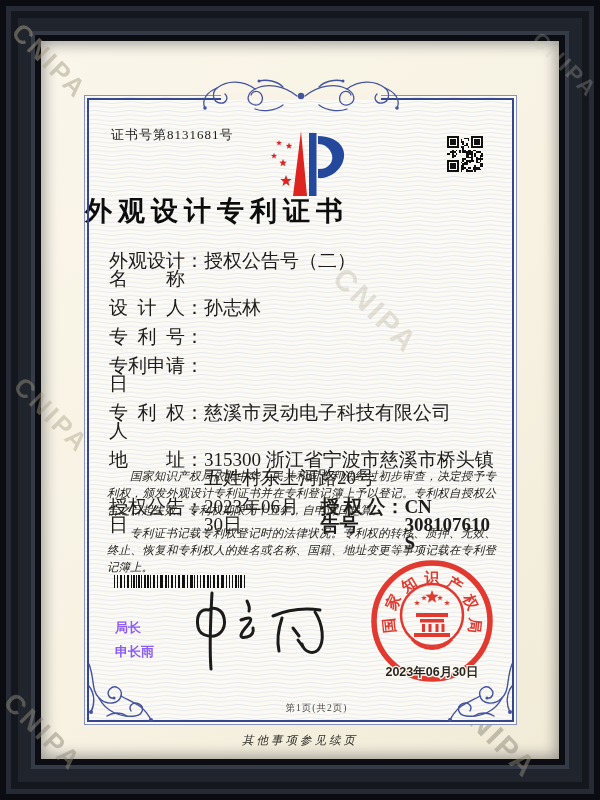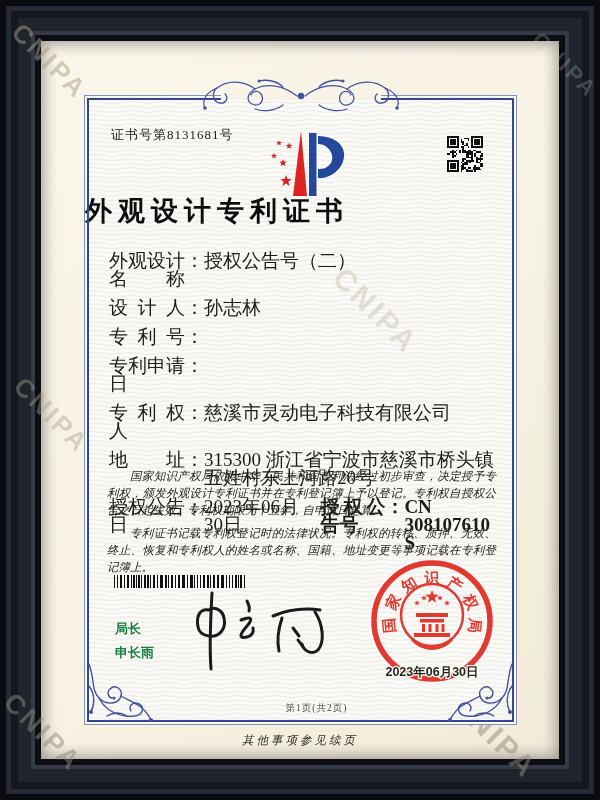--- a/index.html
+++ b/index.html
@@ -37,21 +37,21 @@
   .flabel{flex:0 0 76px;text-align:justify;text-align-last:justify;}
   .fcolon{flex:0 0 14px;}
   .fvalue{flex:1;}
   .gpair2{margin-left:10px;display:flex;font-weight:bold;}
   .gpair2 .flabel{flex:0 0 65px;text-align-last:auto;}
   .paras{position:absolute;left:22px;right:20px;top:372px;font-size:11.5px;
          line-height:17px;text-align:justify;font-style:italic;color:#26241f;}
   .paras p{margin:0 0 6px 0;text-indent:2em;font-style:italic;}
   .barcode{position:absolute;left:29px;top:479px;}
   .director{position:absolute;left:30px;top:521px;font-size:13px;font-weight:bold;
-            font-family:Liberation Serif, serif;color:#15803d;line-height:24px;}
+            font-family:Liberation Mono, monospace;color:#8b5cf6;line-height:24px;}
   .sig{position:absolute;left:96px;top:486px;z-index:2;}
   .seal{position:absolute;left:272px;top:453px;z-index:3;mix-blend-mode:multiply;}
   .pagenum{position:absolute;left:0;right:0;bottom:9px;text-align:center;
            font-size:9.5px;letter-spacing:1px;color:#4c4a45;margin-left:32px;}
   .contnote{position:absolute;left:0;right:0;top:692px;text-align:center;
             font-size:11.5px;font-style:italic;letter-spacing:3px;color:#33302a;font-family:Liberation Mono, monospace;}
   .sealdate{font-weight:bold;paint-order:stroke;}
 </style>
 </head>
 <body>

